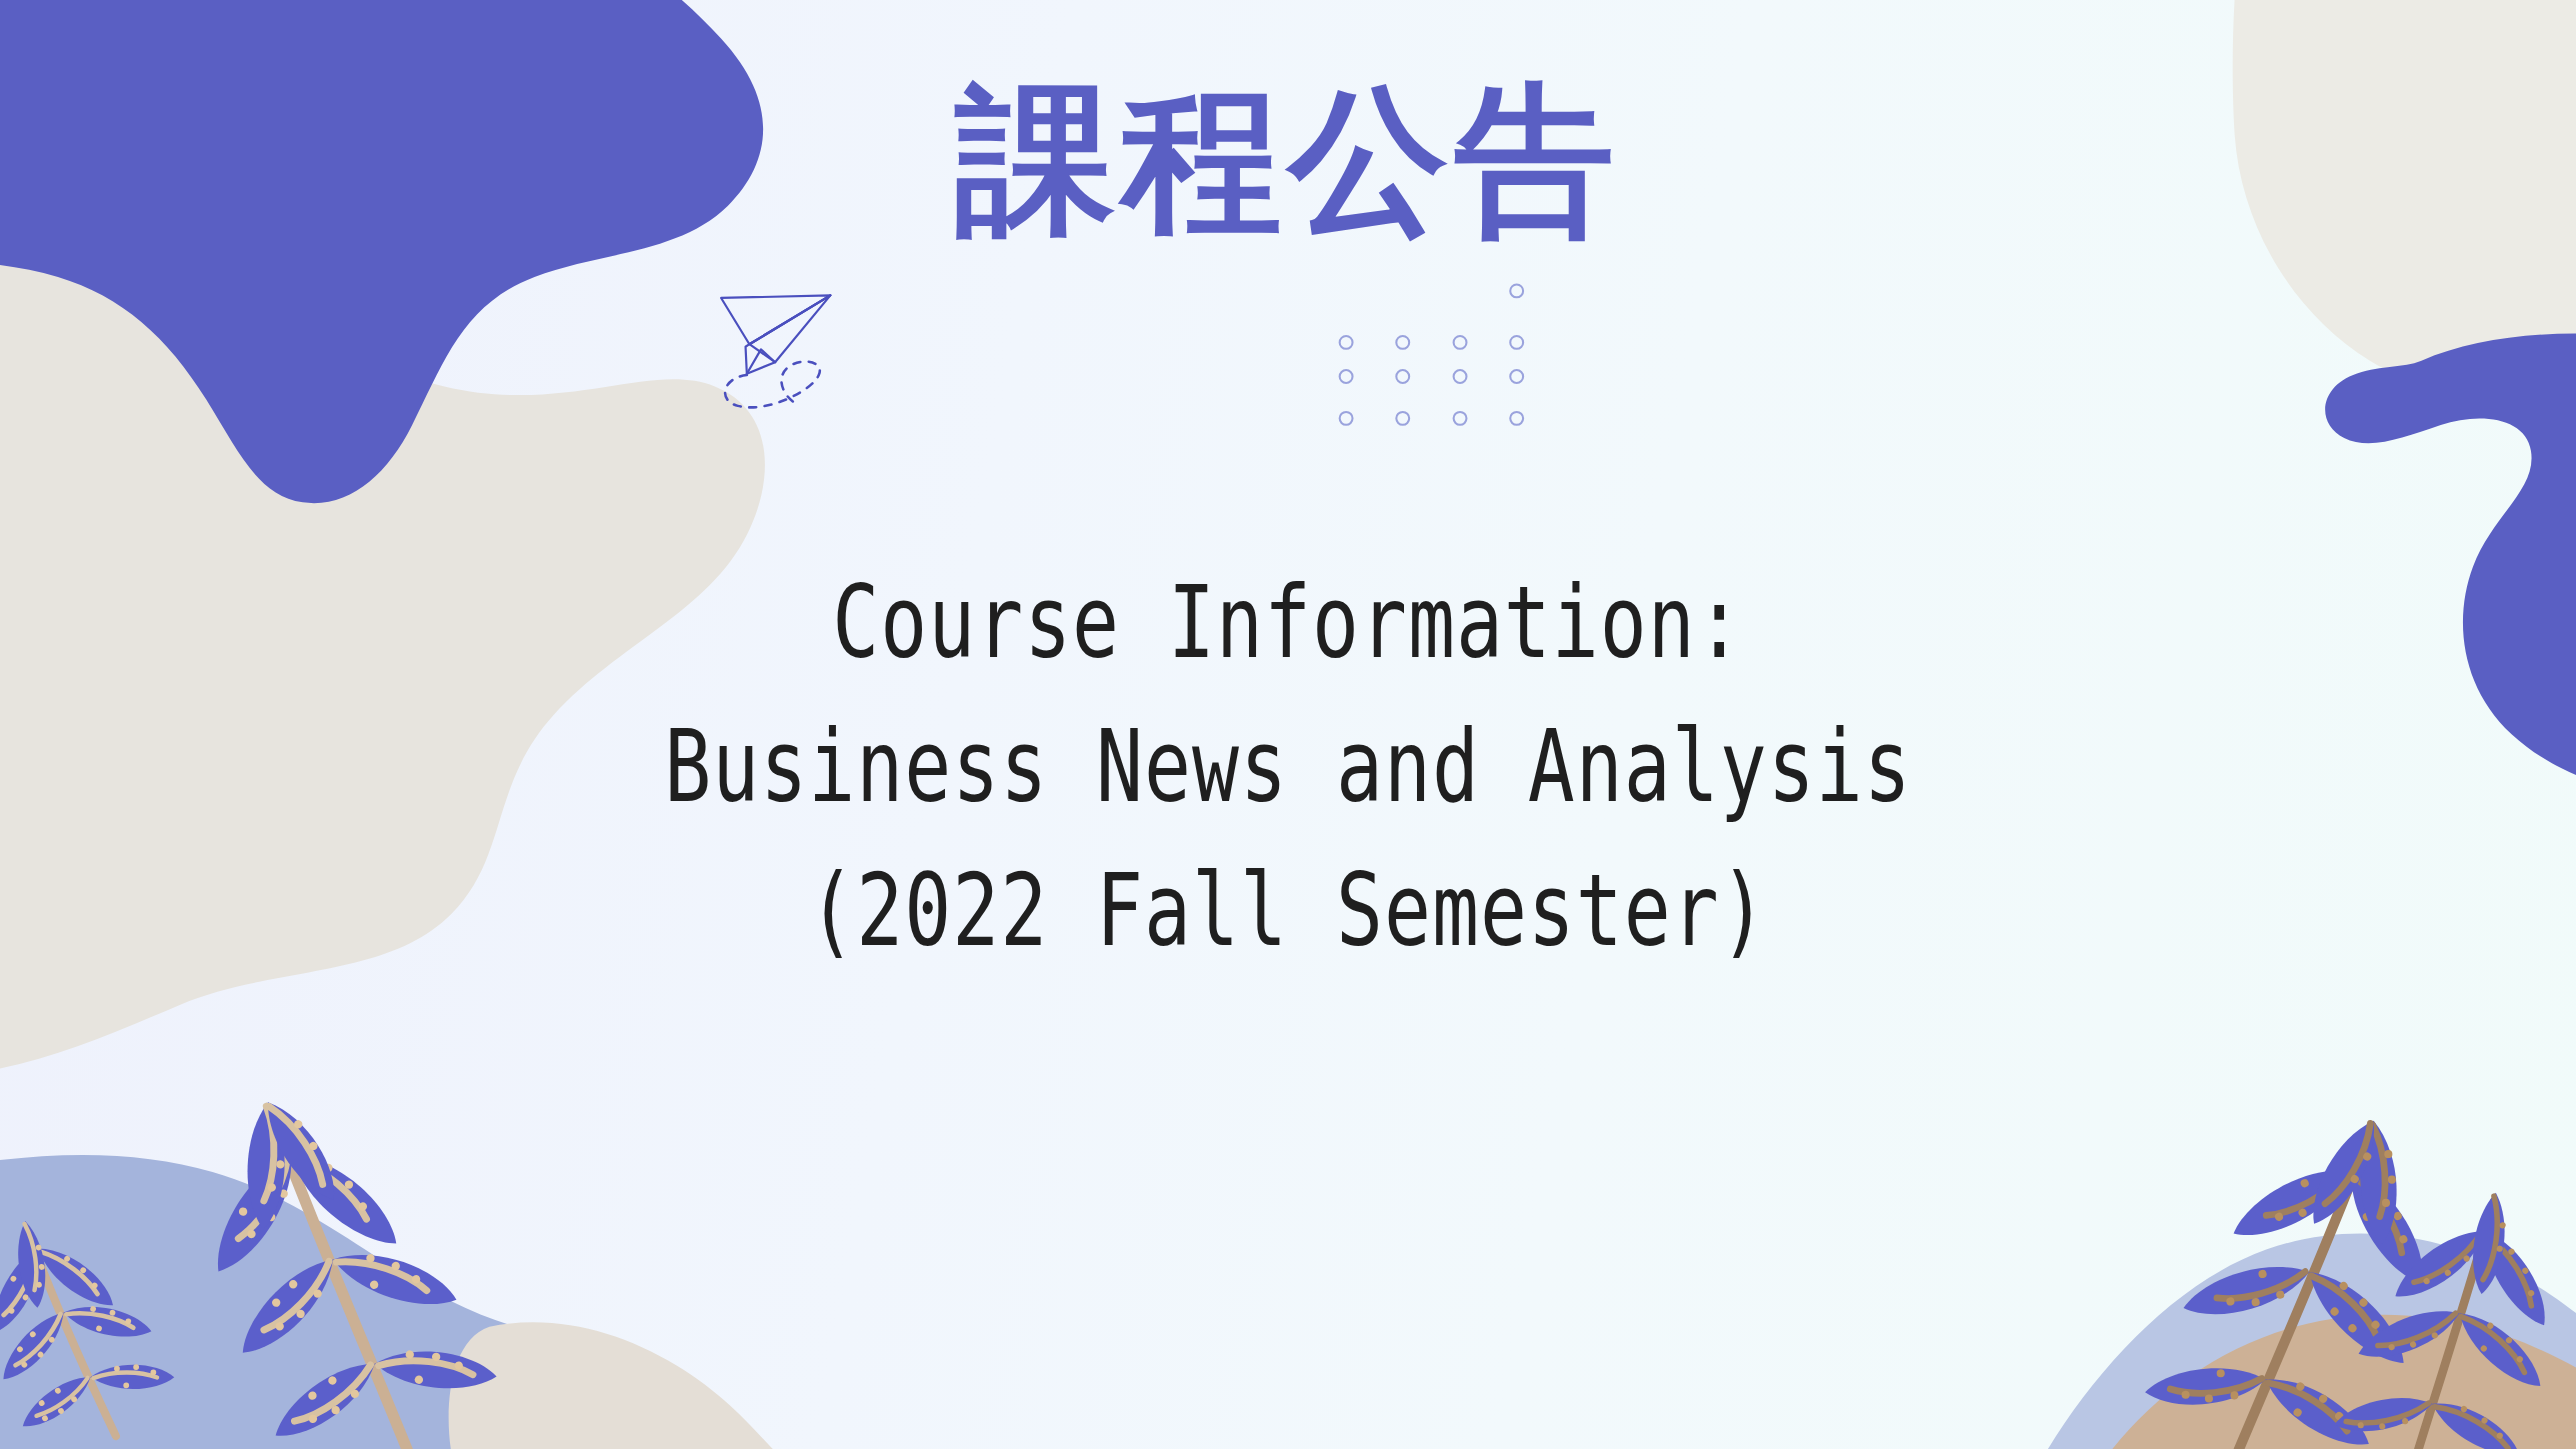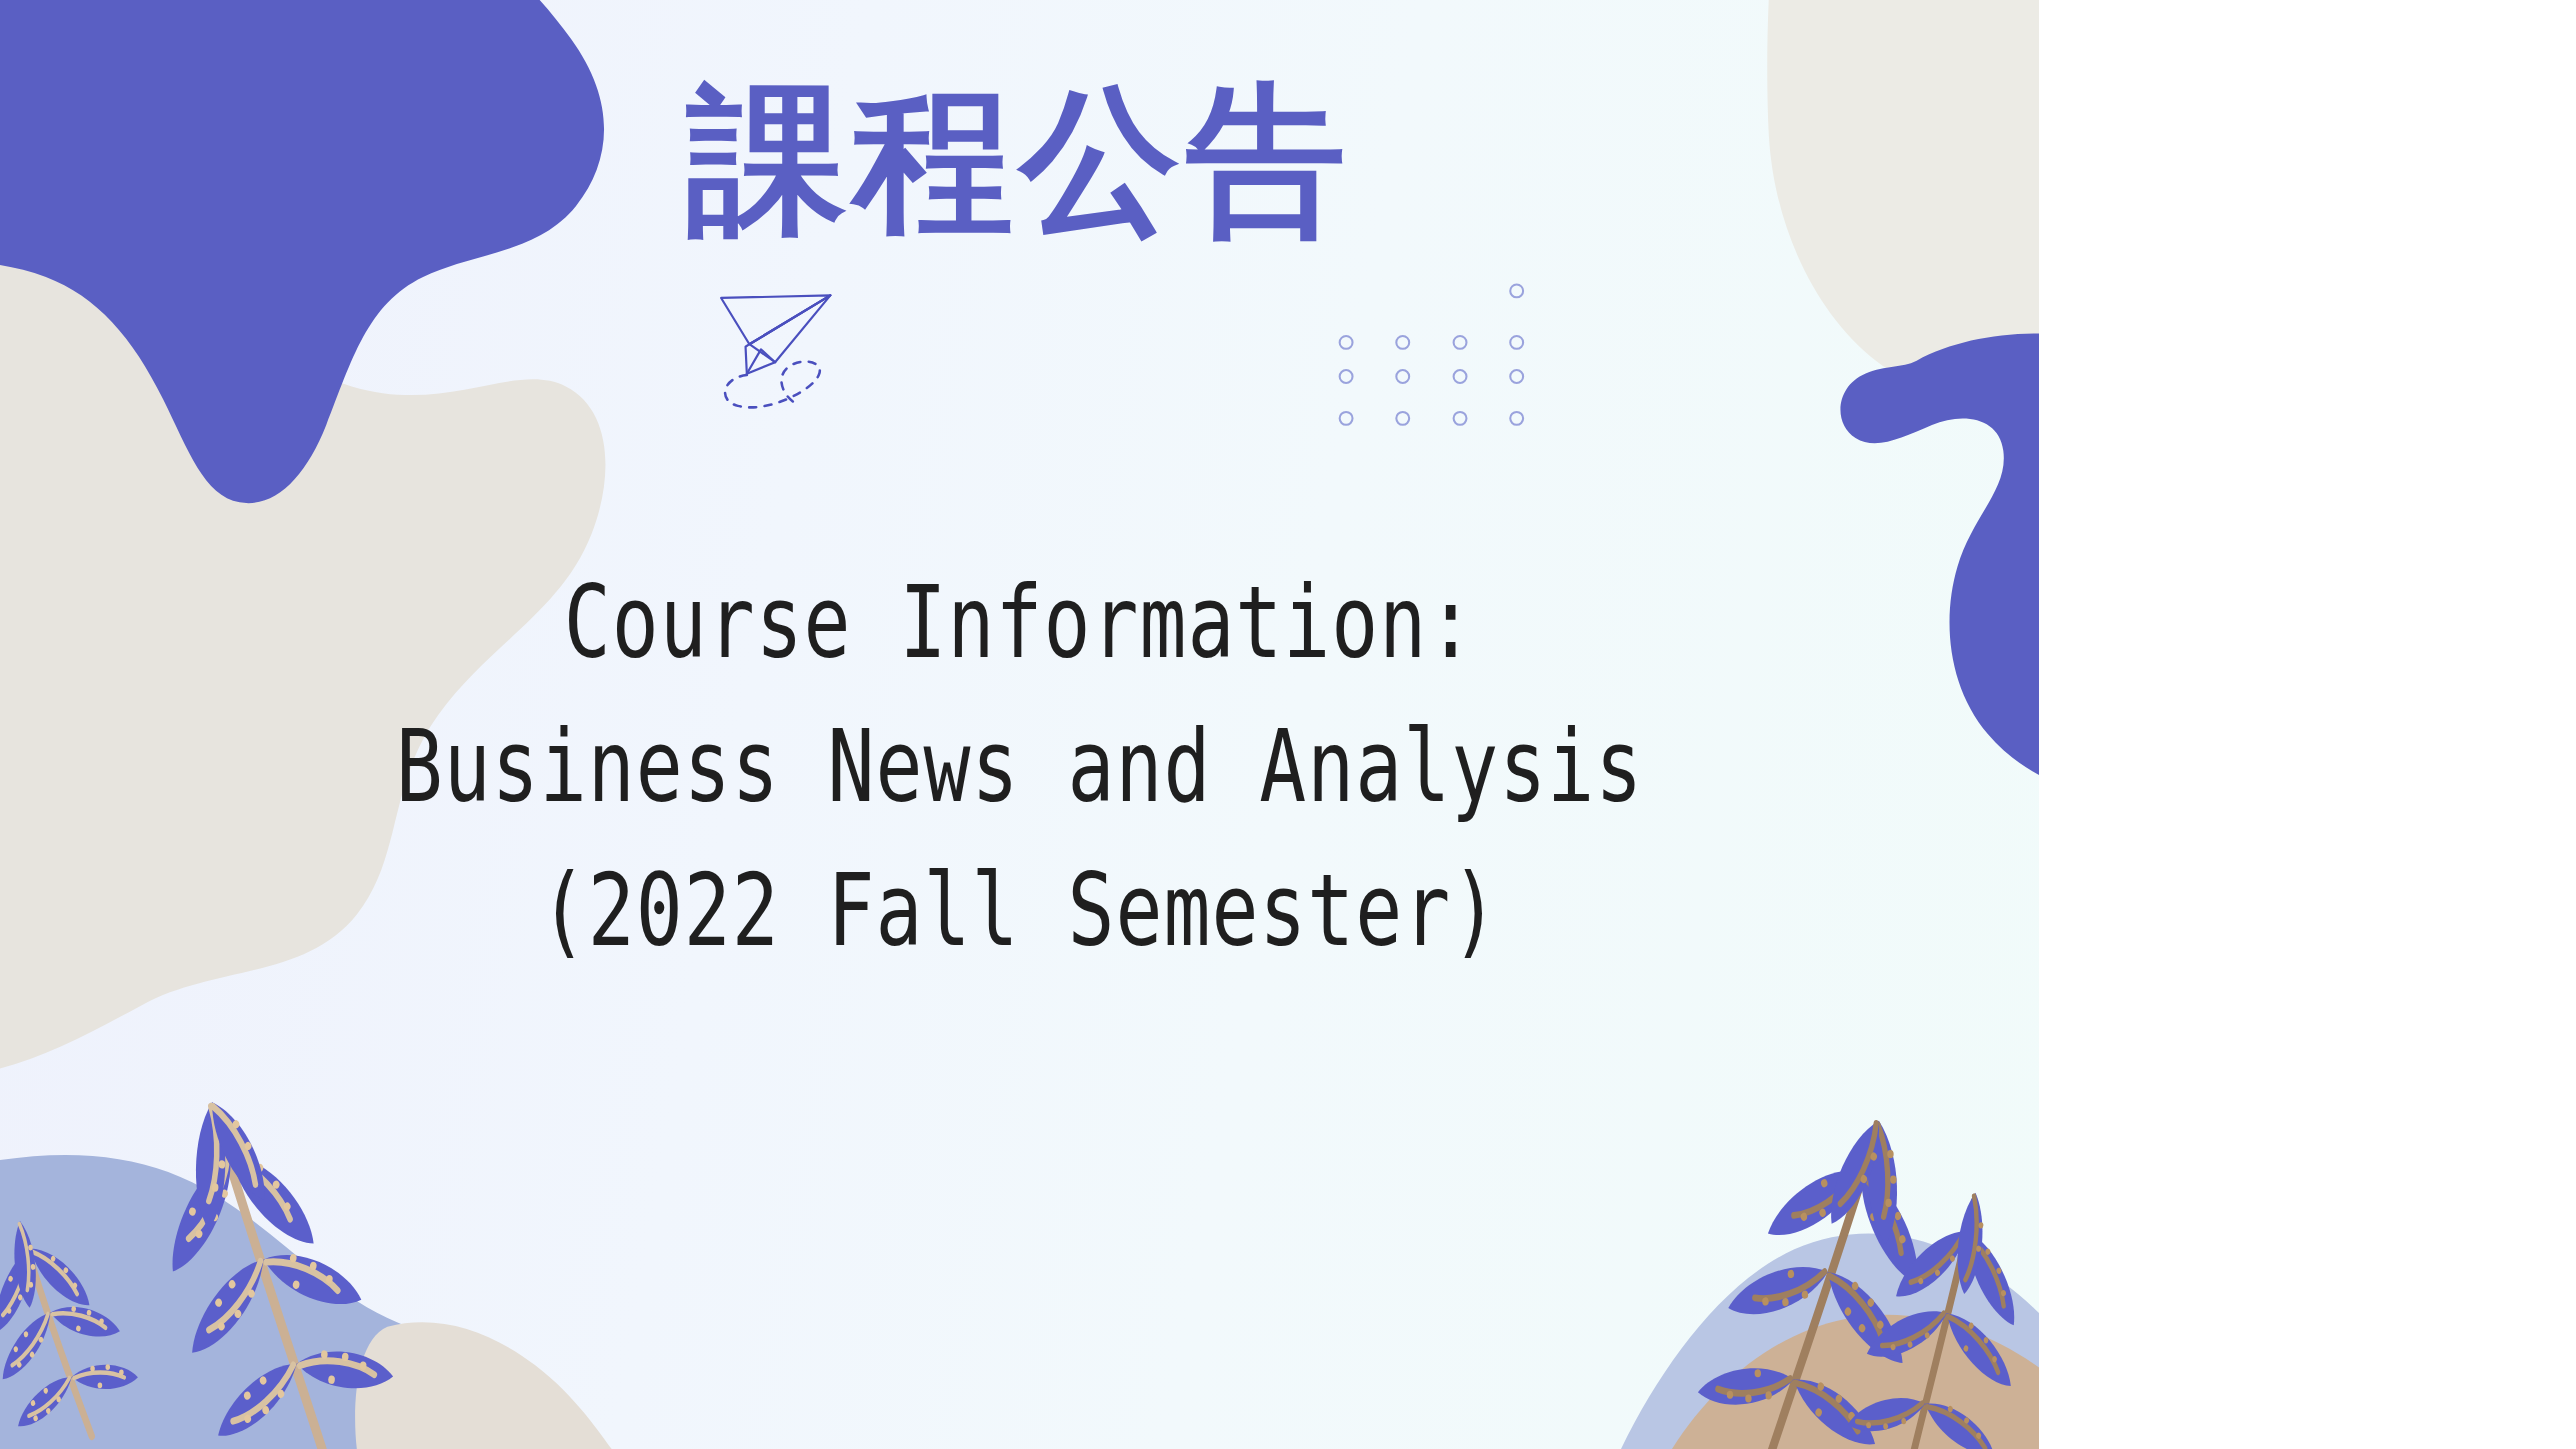--- a/index.html
+++ b/index.html
@@ -3,21 +3,21 @@
 <meta charset="utf-8">
 <title>Course Announcement</title>
 <style>
   html, body {
     margin: 0;
     padding: 0;
     background: #ffffff;
   }
   #poster {
     position: relative;
-    width: 2039px;
+    width: 2576px;
     height: 1449px;
     overflow: hidden;
     background: linear-gradient(100deg, #eef1fc 0%, #f1f6fd 38%, #f2f9fc 62%, #f1fbfa 100%);
     font-family: "Liberation Sans", sans-serif;
   }
 
   
   .deco-layer {
     position: absolute;
     inset: 0;

